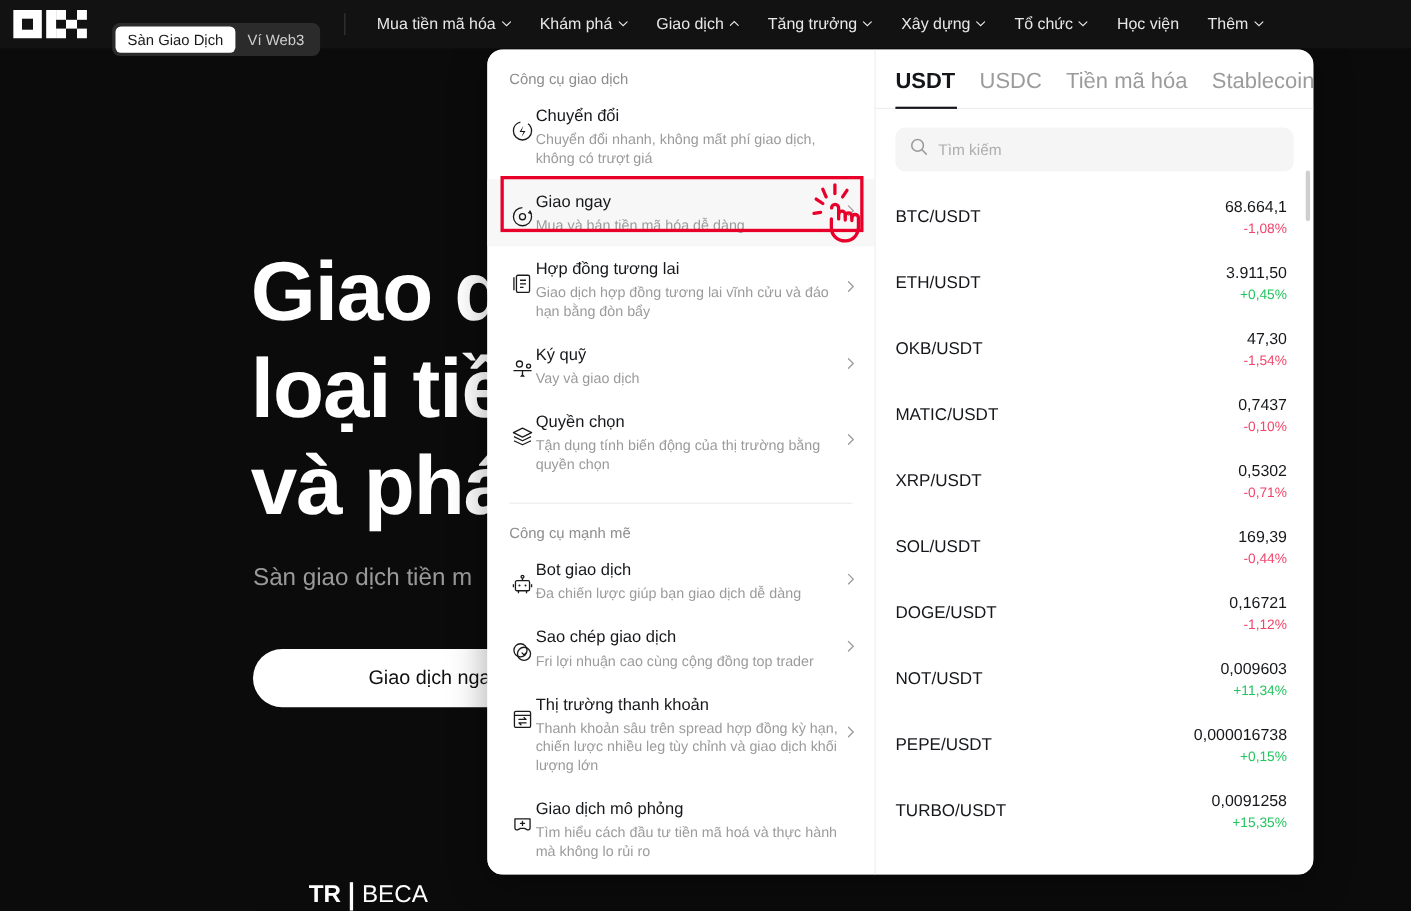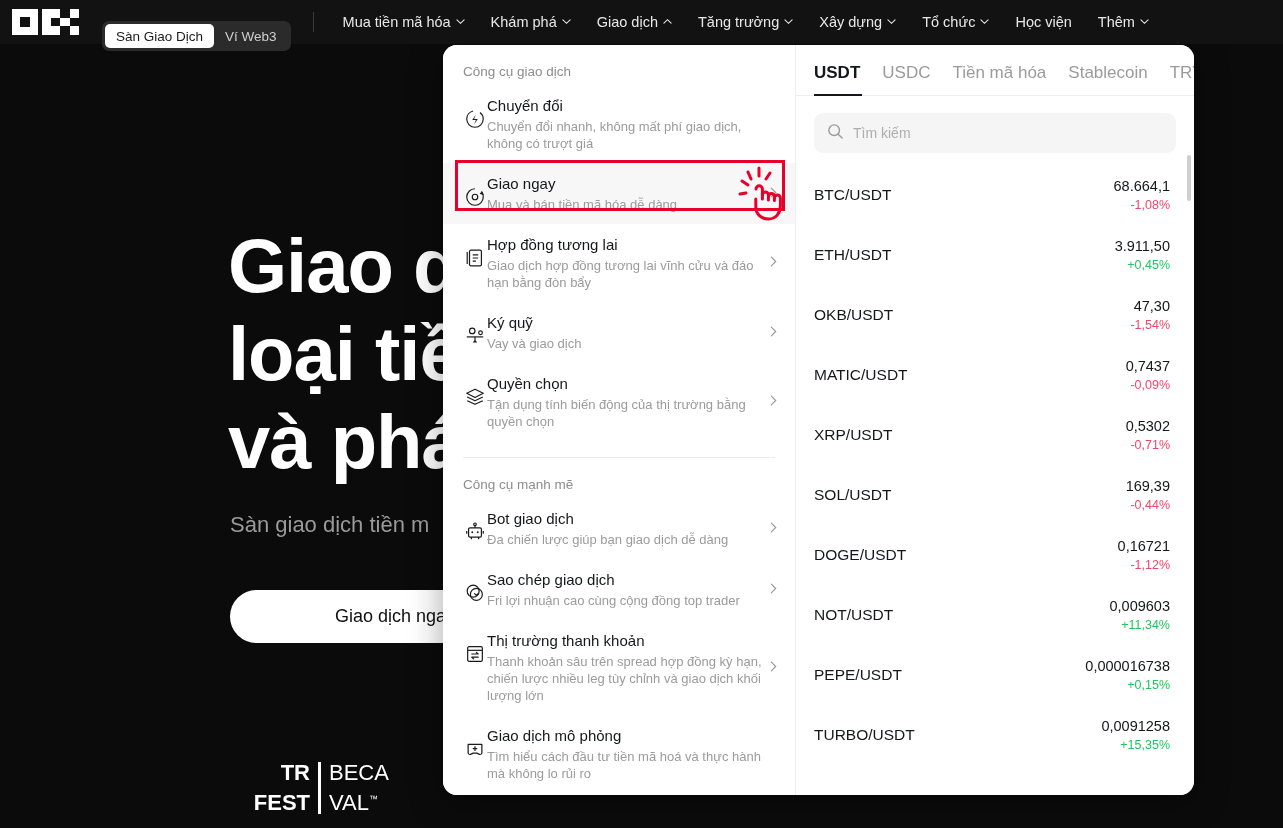--- a/index.html
+++ b/index.html
@@ -57,21 +57,21 @@
     height: 53px; min-width: 330px; border-radius: 27px; background: #ffffff;
     display: flex; align-items: center; justify-content: center;
     color: #101010; font-size: 18px; cursor: pointer;
   }
   .tribeca {
     position: absolute; left: 224px; top: 716px;
     color: #fff;
   }
   .tribeca .tb-left { width: 86px; text-align: right; font-size: 22px; }
   .tribeca .tb-bar { width: 3px; background: #fff; height: 52px; margin: 0 8px; }
-  .tribeca .tb-right { font-size: 22px; }
+  .tribeca .tb-right { font-size: 22px; margin-top: 40px; }
   .tribeca .tb-stack { display: flex; flex-direction: column; gap: 4px; }
   .tb-tm { font-size: 9px; vertical-align: super; }
 
   
   .dropdown {
     position: absolute; left: 443px; top: 45px;
     width: 751px; height: 750px;
     background: #ffffff;
     border-radius: 14px;
     box-shadow: 0 8px 34px rgba(0,0,0,.35);
@@ -96,21 +96,21 @@
   .divider { height: 1px; background: #ececec; margin: 16px 20px 0 20px; }
 
   .redbox {
     position: absolute; left: 12px; top: 115px; width: 330px; height: 51px;
     border: 3px solid #e8002a; pointer-events: none; z-index: 6;
   }
   .handcursor { position: absolute; left: 295px; top: 118px; z-index: 7; pointer-events: none; }
 
   
   .tabs { display: flex; align-items: center; gap: 0; padding: 18px 0 0 18px; border-bottom: 1px solid #ededed; }
-  .tab { font-size: 17px; color: #9b9b9b; padding: 0 12px 12px 0; margin-right: 10px; cursor: pointer; position: relative; white-space: nowrap; }
+  .tab { font-size: 20px; color: #9b9b9b; padding: 0 12px 12px 0; margin-right: 10px; cursor: pointer; position: relative; white-space: nowrap; }
   .tab:first-child { padding-left: 0; }
   .tab.active { color: #14161a; font-weight: bold; }
   .tab.active::after {
     content: ""; position: absolute; left: 0; right: 10px; bottom: -1px; height: 2px; background: #14161a;
   }
   .search {
     margin: 17px 18px 0 18px; height: 40px; background: #f5f5f5; border-radius: 9px;
     display: flex; align-items: center; gap: 9px; padding: 0 13px; cursor: text;
   }
   .search .sph { font-size: 14px; color: #aeaeae; }
@@ -490,21 +490,21 @@
           <div class="sym">OKB/USDT</div>
           <div class="right">
             <div class="price">47,30</div>
             <div class="chg down">-1,54%</div>
           </div>
         </div>
         <div class="coinrow">
           <div class="sym">MATIC/USDT</div>
           <div class="right">
             <div class="price">0,7437</div>
-            <div class="chg down">-0,09%</div>
+            <div class="chg down">-0,10%</div>
           </div>
         </div>
         <div class="coinrow">
           <div class="sym">XRP/USDT</div>
           <div class="right">
             <div class="price">0,5302</div>
             <div class="chg down">-0,71%</div>
           </div>
         </div>
         <div class="coinrow">

